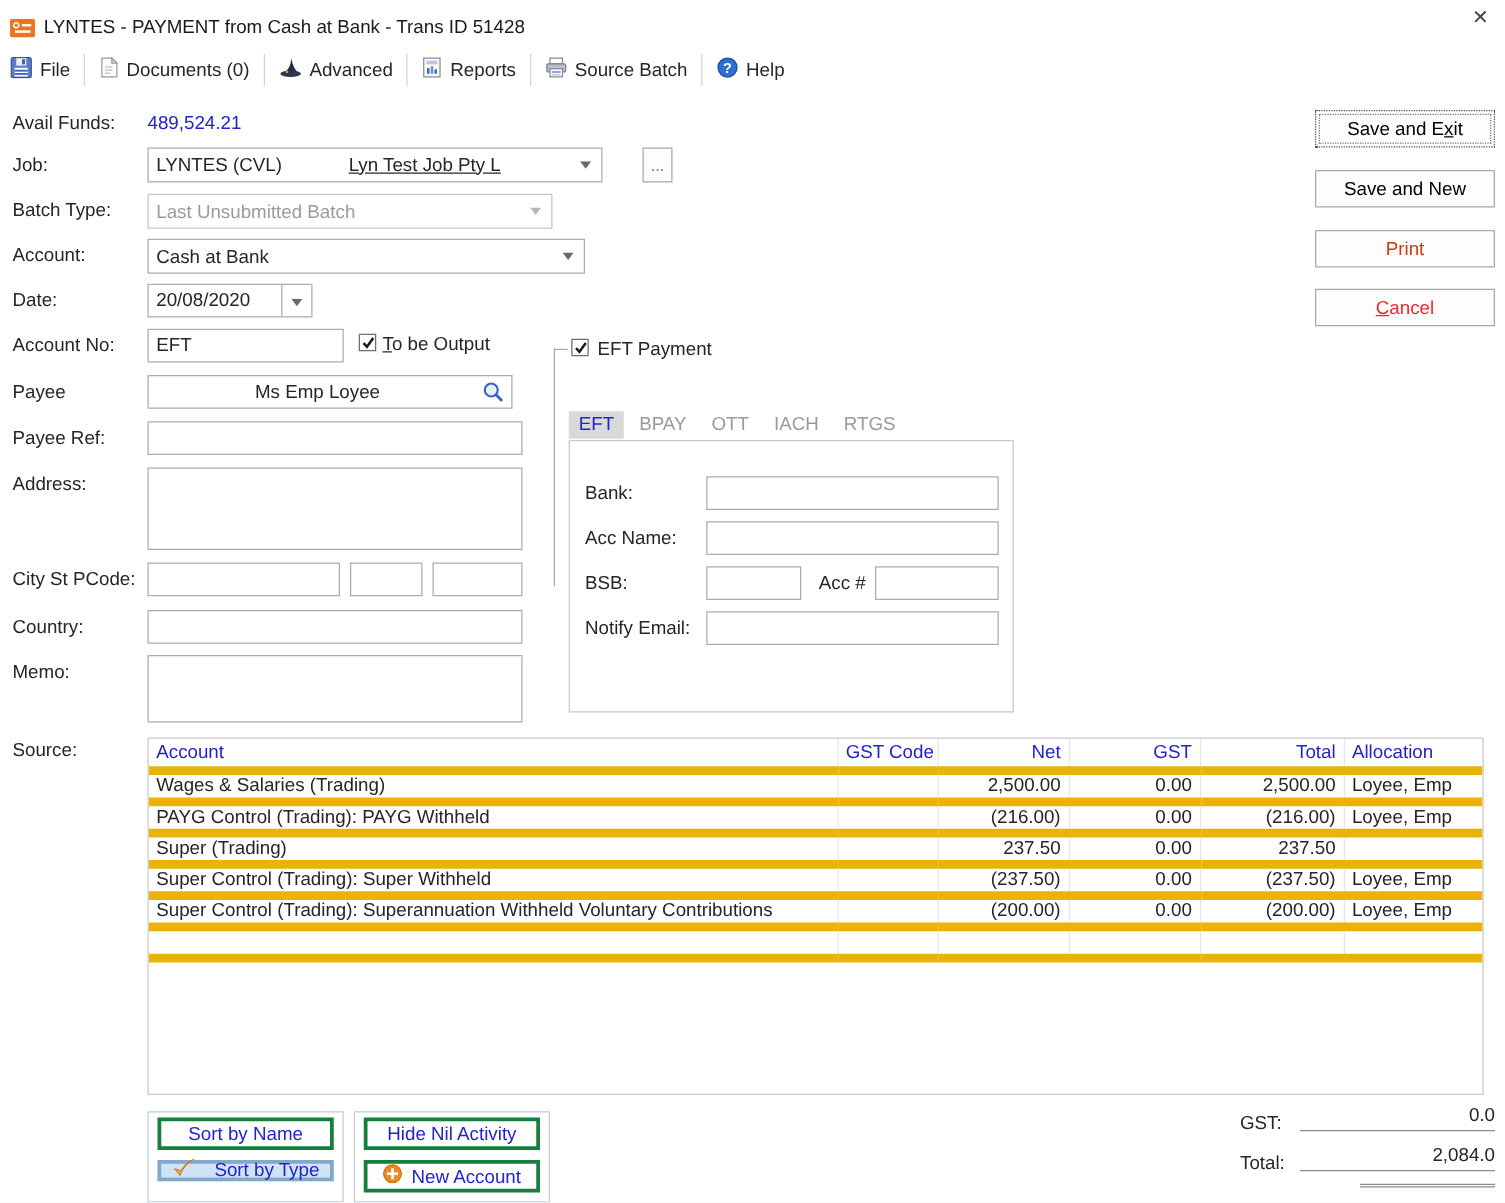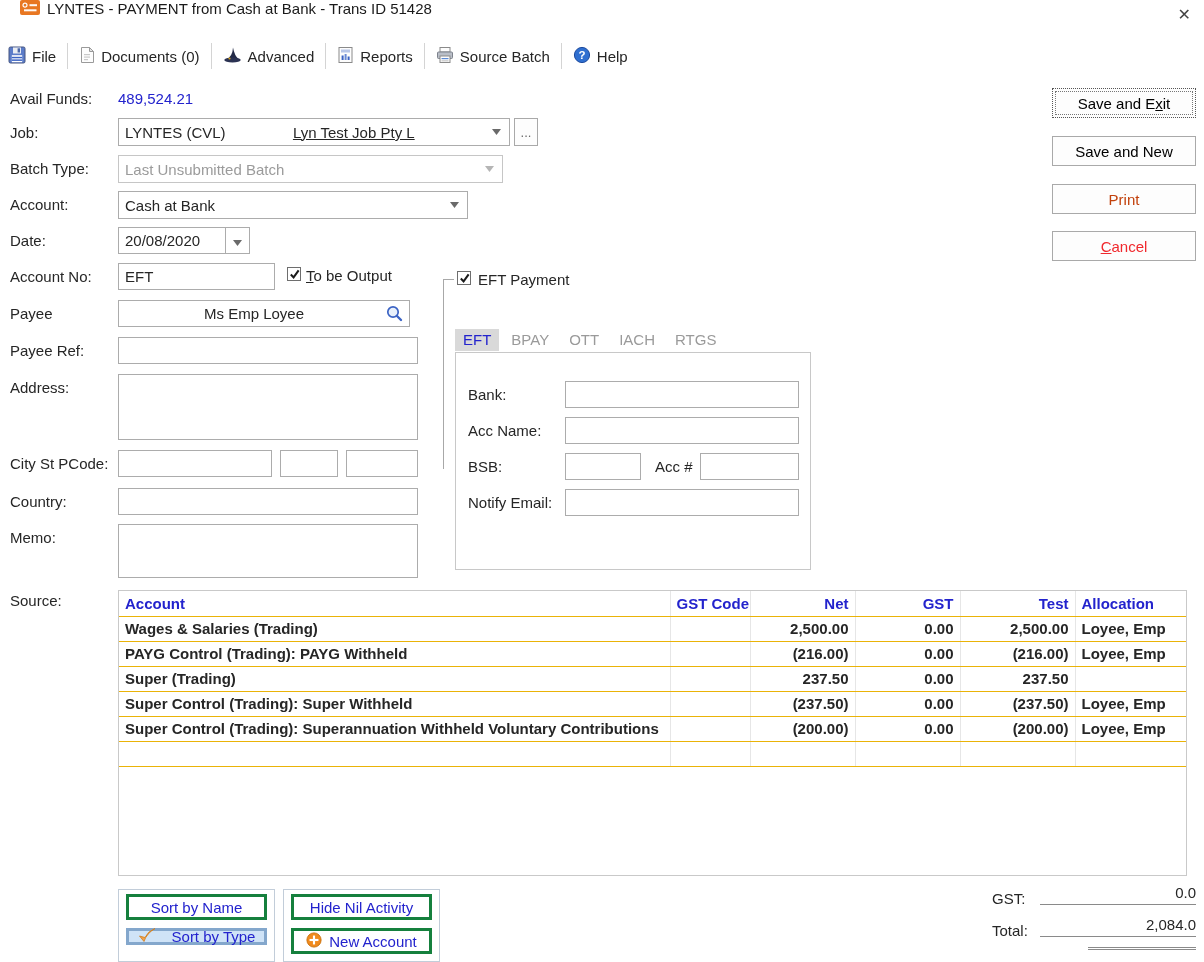--- a/index.html
+++ b/index.html
@@ -3,21 +3,21 @@
 <meta charset="utf-8">
 <style>
   * { margin:0; padding:0; box-sizing:border-box; }
   html,body { background:#f0f0f0; }
   .window {
     position:relative; width:1204px; height:962px; background:#fff;
     font-family:"Liberation Sans", sans-serif; font-size:15px; color:#262626;
     overflow:hidden;
   }
   
-  .titlebar { position:absolute; left:0; top:0; width:100%; height:30px; display:flex; align-items:flex-start; padding-left:20px; background:#fff; }
+  .titlebar { position:absolute; left:0; top:0; width:100%; height:30px; display:flex; align-items:flex-end; padding-left:8px; background:#fff; }
   .titlebar .app-icon { margin-right:7px; display:flex; }
   .title-text { font-size:15px; color:#1a1a1a; }
   .close-x { position:absolute; right:13px; top:6px; font-size:16px; color:#444; cursor:pointer; line-height:18px; }
   
   .toolbar { position:absolute; left:8px; top:40px; height:32px; display:flex; align-items:center; }
   .tb-item { display:flex; align-items:center; gap:6px; padding:0 11px; cursor:pointer; height:30px; }
   .tb-item:first-child { padding-left:0;align-items:center; }
   .tb-sep { width:1px; height:26px; background:#d4d4d4; }
   .tb-label { color:#262626; }
   
@@ -37,21 +37,21 @@
   .abtn.cancel { color:#f0282d; }
   
   .eft-lbracket { position:absolute; left:443px; top:279px; width:11px; height:190px; border-left:1px solid #a8a8a8; border-top:1px solid #a8a8a8; }
   .eft-tabs { position:absolute; left:455px; top:329px; display:flex; gap:4px; }
   .eft-tabs .tab { padding:2px 8px 3px; color:#9a9a9a; cursor:pointer; }
   .eft-tabs .tab.active { background:#d9d9d9; color:#2323cd; }
   .eft-panel { position:absolute; left:455px; top:352px; width:356px; height:218px; border:1px solid #c8c8c8; background:#fff; }
   
   .coding-wrap { position:absolute; left:118px; top:590px; width:1069px; height:286px; border:1px solid #c9c9c9; overflow:hidden; background:#fff; }
   .coding-wrap table { width:100%; border-collapse:collapse; table-layout:fixed; }
-  .coding-wrap th, .coding-wrap td { border-right:1px solid #e6e6e6; border-bottom:1px solid #eab308; height:25px; padding:0 6px; font-size:15px; font-weight:bold; white-space:nowrap; overflow:hidden; text-align:left; }
+  .coding-wrap th, .coding-wrap td { border-right:1px solid #e6e6e6; border-bottom:7px solid #eab308; height:25px; padding:0 6px; font-size:15px; font-weight:normal; white-space:nowrap; overflow:hidden; text-align:left; }
   .coding-wrap th:last-child, .coding-wrap td:last-child { border-right:none; }
   .coding-wrap thead th { color:#2323cd; }
   .coding-wrap .num { text-align:right; }
   
   .tools-box { position:absolute; top:889px; width:157px; height:73px; border:1px solid #c2cdd9; background:#fff; }
   .tool-btn { position:absolute; left:7px; width:141px; height:26px; border:3px solid #15803d; background:#fff; color:#2323cd;
               display:flex; align-items:center; justify-content:center; gap:7px; font:inherit; cursor:pointer; }
   .tool-btn.selected { background:#cfe3f7; border-color:#84a7cc; height:17px;gap:16px; }
   
   .tot-label { position:absolute; color:#262626; }
@@ -138,33 +138,33 @@
             <text x="9" y="13.2" text-anchor="middle" font-size="11.5" font-weight="bold" fill="#fff" font-family="Liberation Sans, sans-serif">?</text>
           </svg></span>
       <span class="tb-label">Help</span>
     </div>
   </div>
 
   <span class="lbl" style="top:90px">Avail Funds:</span>
   <span class="lbl blue" style="left:118px; top:90px">489,524.21</span>
 
   <span class="lbl" style="top:124px">Job:</span>
-  <div class="combo" style="left:118px; top:118px; width:392px;">
+  <div class="combo" style="left:118px; top:118px; width:364px;">
     <span>LYNTES (CVL)</span>
     <span style="margin-left:auto; padding-right:10px;text-decoration:underline;">Lyn Test Job Pty L</span>
     <span class="arrow">
         <svg width="9" height="6">
           <path d="M0 0 h9 l-4.5 6z" fill="#6a6a6a"></path>
         </svg>
       </span>
   </div>
   <button class="abtn" style="left:514px; top:118px; width:24px; height:28px; color:#6a6a6a; font-size:13px;">...</button>
 
   <span class="lbl" style="top:160px">Batch Type:</span>
-  <div class="combo disabled" style="left:118px; top:155px; width:385px;">
+  <div class="combo disabled" style="left:118px; top:155px; width:324px;">
     <span>Last Unsubmitted Batch</span>
     <span class="arrow">
         <svg width="9" height="6">
           <path d="M0 0 h9 l-4.5 6z" fill="#b5b5b5"></path>
         </svg>
       </span>
   </div>
 
   <span class="lbl" style="top:196px">Account:</span>
   <div class="combo" style="left:118px; top:191px; width:350px;">
@@ -261,21 +261,21 @@
           <col style="width:105px">
           <col style="width:115px">
           <col style="width:111px">
         </colgroup>
       <thead>
           <tr>
             <th class="">Account</th>
             <th class="num">GST Code</th>
             <th class="num">Net</th>
             <th class="num">GST</th>
-            <th class="num">Test</th>
+            <th class="num">Total</th>
             <th class="">Allocation</th>
           </tr>
         </thead>
       <tbody>
           <tr>
             <td class="">Wages &amp; Salaries (Trading)</td>
             <td class="num"></td>
             <td class="num">2,500.00</td>
             <td class="num">0.00</td>
             <td class="num">2,500.00</td>

